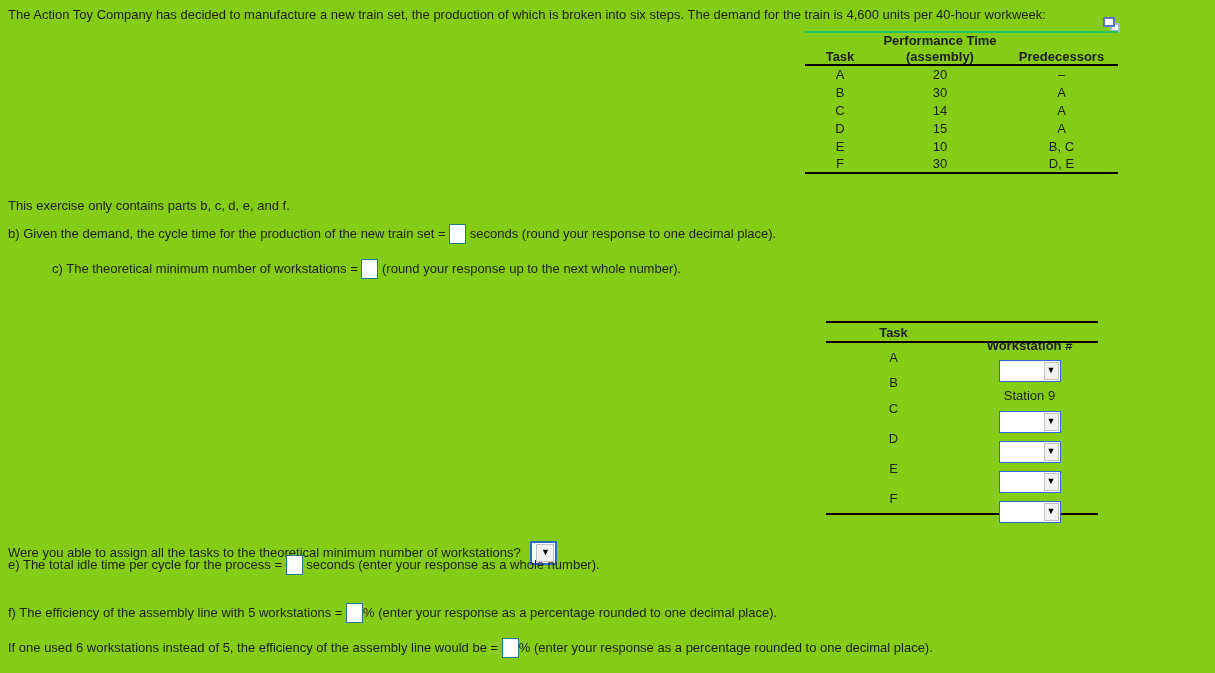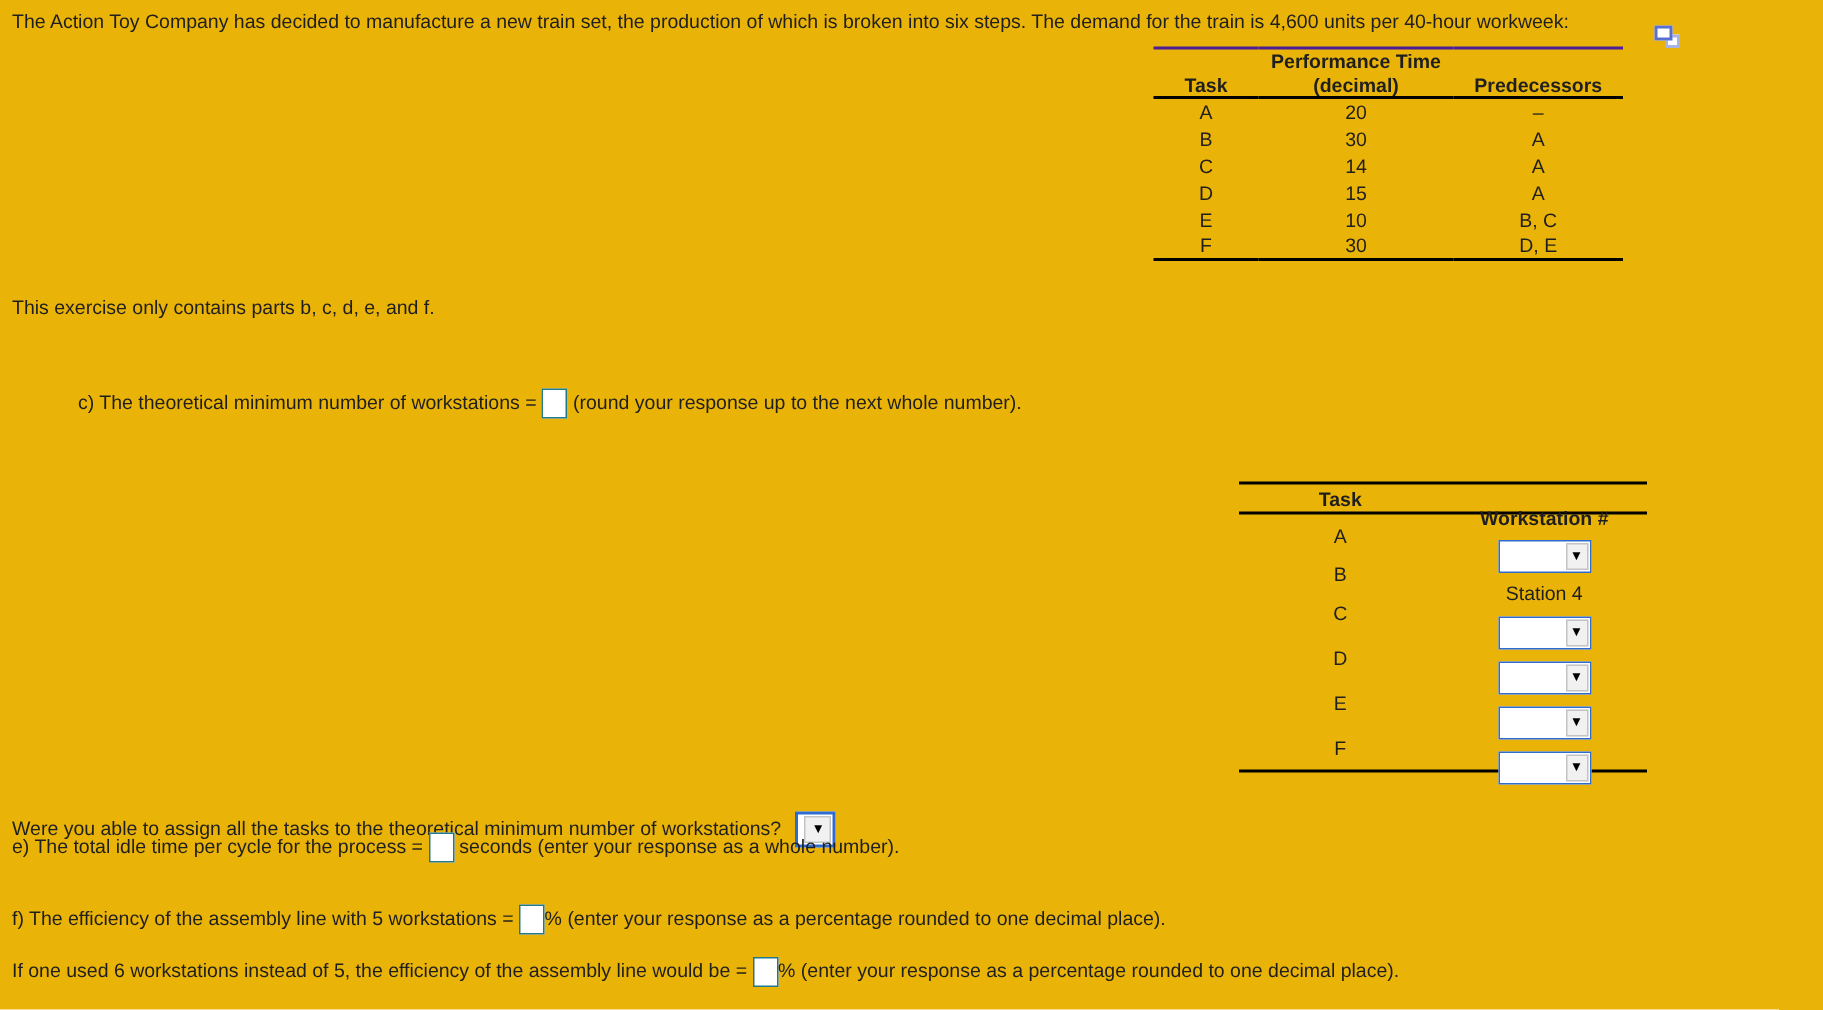--- a/index.html
+++ b/index.html
@@ -1,21 +1,21 @@
 <!DOCTYPE html>
 <html><head>
 <meta charset="utf-8">
 <style>
   * { box-sizing: border-box; }
   html,body { margin:0; padding:0; background:#fff; }
   .canvas {
     position: relative;
     width: 1215px;
     height: 673px;
-    background: #eab308;
+    background: #84cc16;
     font-family: "Liberation Sans", sans-serif;
     font-size: 13px;
     color: #1f1f1f;
     overflow: hidden;
   }
   .line {
     position: absolute;
     left: 8px;
     white-space: nowrap;
     line-height: 24px;
@@ -58,25 +58,25 @@
     color: #000;
     line-height: 1;
   }
   .sel.mini { width: 27px; height: 24px; border-width: 2px; margin-left: 6px; }
   .sel.mini .sel-field { flex: 0 0 3px; }
   .sel.mini .sel-btn { flex: 1 1 auto; }
 
   
   .t1 {
     position: absolute;
-    left: 769px;
+    left: 805px;
     top: 31px;
     width: 313px;
     border-collapse: collapse;
-    border-top: 2px solid #4c1d95;
+    border-top: 2px solid #22c55e;
     border-bottom: 2px solid #000;
     font-size: 13px;
   }
   .t1 th, .t1 td { text-align: center; padding: 0; font-weight: normal; }
   .t1 thead th { font-weight: bold; }
   .t1 tr.h1 th { height: 16px; vertical-align: bottom; }
   .t1 tr.h2 th { height: 17px; border-bottom: 2px solid #000; vertical-align: middle; }
   .t1 tbody td { height: 18px; vertical-align: middle; }
 
   
@@ -129,21 +129,21 @@
         <col style="width:113px">
       </colgroup>
     <thead>
       <tr class="h1">
         <th></th>
         <th>Performance Time</th>
         <th></th>
       </tr>
       <tr class="h2">
         <th>Task</th>
-        <th>(decimal)</th>
+        <th>(assembly)</th>
         <th>Predecessors</th>
       </tr>
     </thead>
     <tbody>
       <tr>
         <td>A</td>
         <td>20</td>
         <td>–</td>
       </tr>
       <tr>
@@ -171,20 +171,26 @@
         <td>30</td>
         <td>D, E</td>
       </tr>
     </tbody>
   </table>
 
   <div class="line it" style="top:193px;">
     <span>This exercise only contains parts b, c, d, e, and f.</span>
   </div>
 
+  <div class="line" style="top:221px;">
+    <span>b) Given the demand, the cycle time for the production of the new train set =</span>
+    <input class="ibox" type="text" value="" style="">
+    <span>seconds</span>
+    <span class="it">(round your response to one decimal place).</span>
+  </div>
 
   <div class="line" style="top:256px;margin-left:44px;">
     <span>c) The theoretical minimum number of workstations =</span>
     <input class="ibox" type="text" value="" style="">
     <span class="it">(round your response up to the next whole number).</span>
   </div>
 
 
   <div class="t2">
     <div class="t2-head">
@@ -195,21 +201,21 @@
       <span class="c-task">A</span>
       <span class="c-ws">
         <span class="sel">
           <span class="sel-field"></span>
           <span class="sel-btn">▼</span>
         </span>
       </span>
     </div>
     <div class="t2-row h22">
       <span class="c-task">B</span>
-      <span class="c-ws">Station 4</span>
+      <span class="c-ws">Station 9</span>
     </div>
     <div class="t2-row h30">
       <span class="c-task">C</span>
       <span class="c-ws">
         <span class="sel">
           <span class="sel-field"></span>
           <span class="sel-btn">▼</span>
         </span>
       </span>
     </div>

